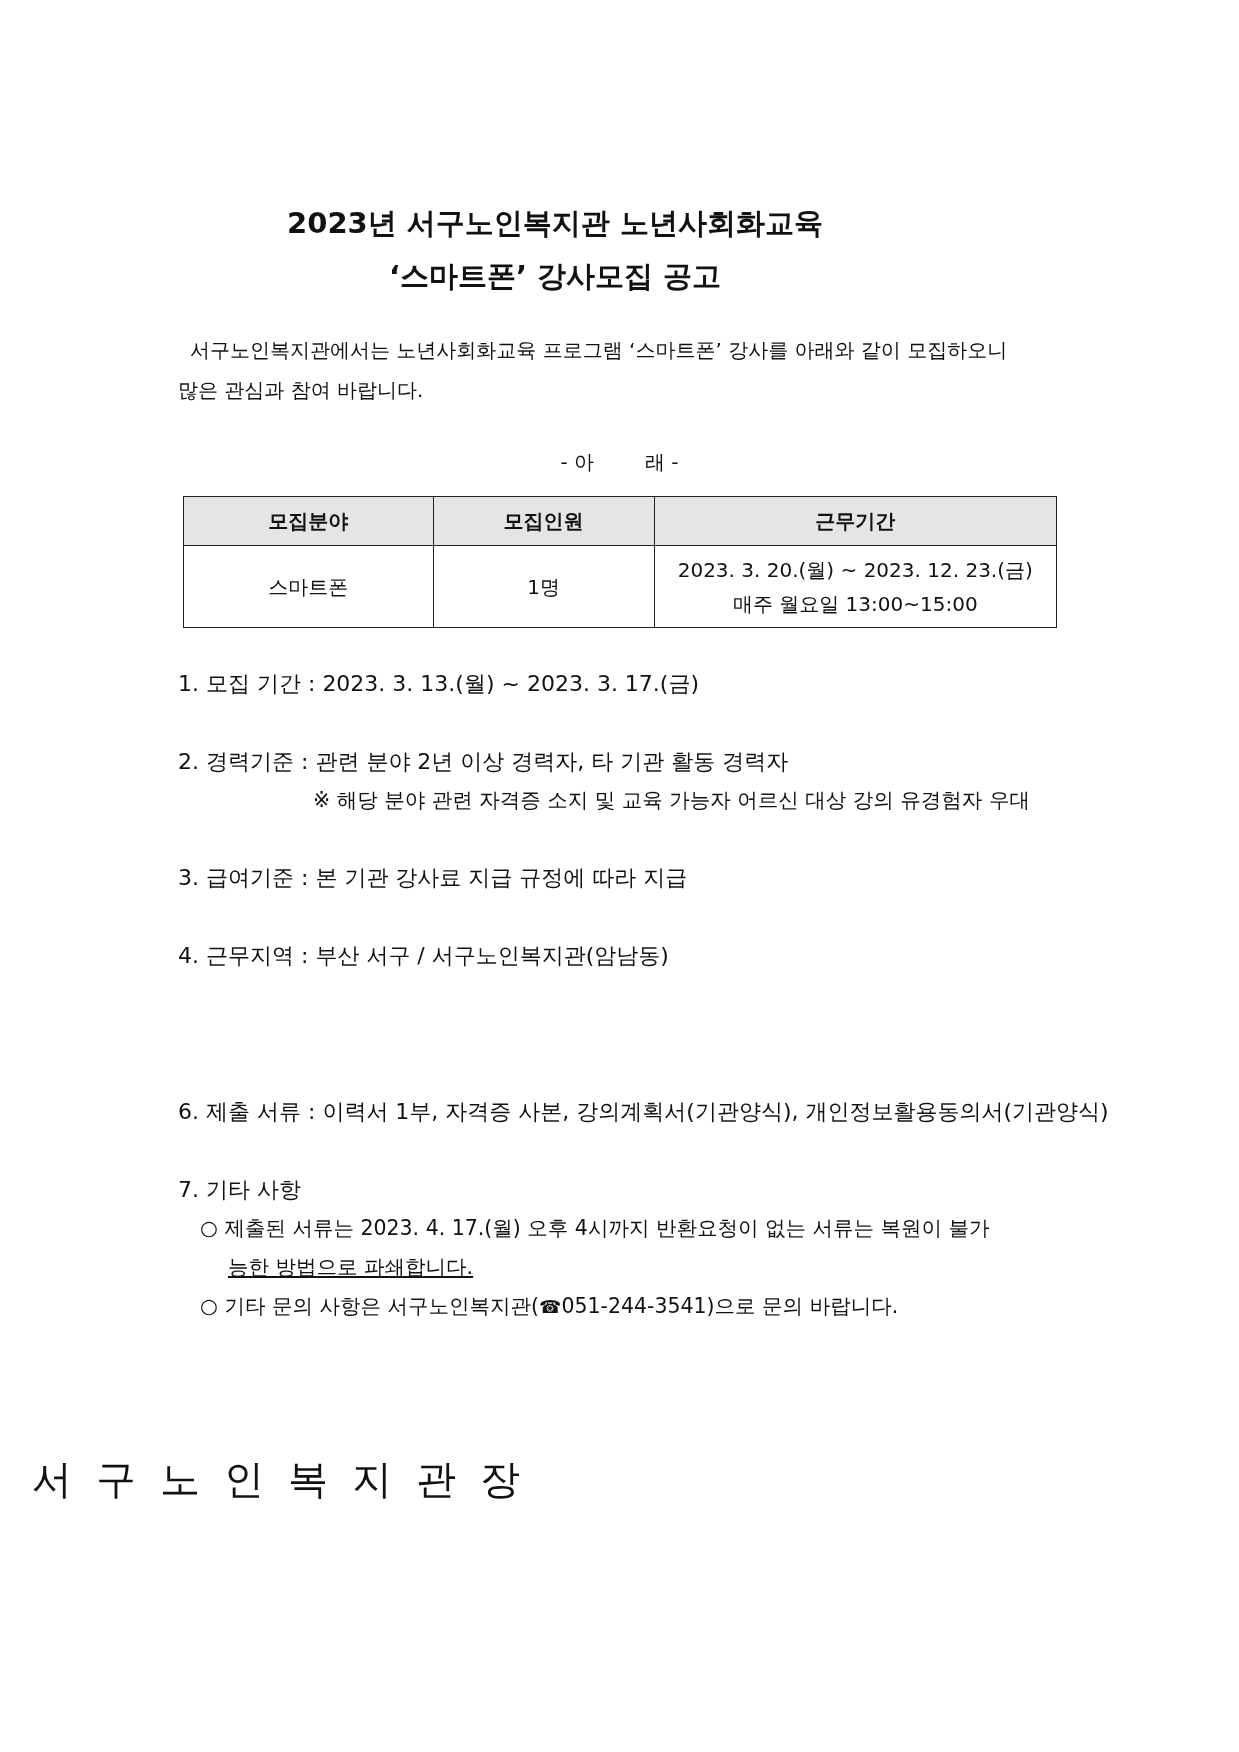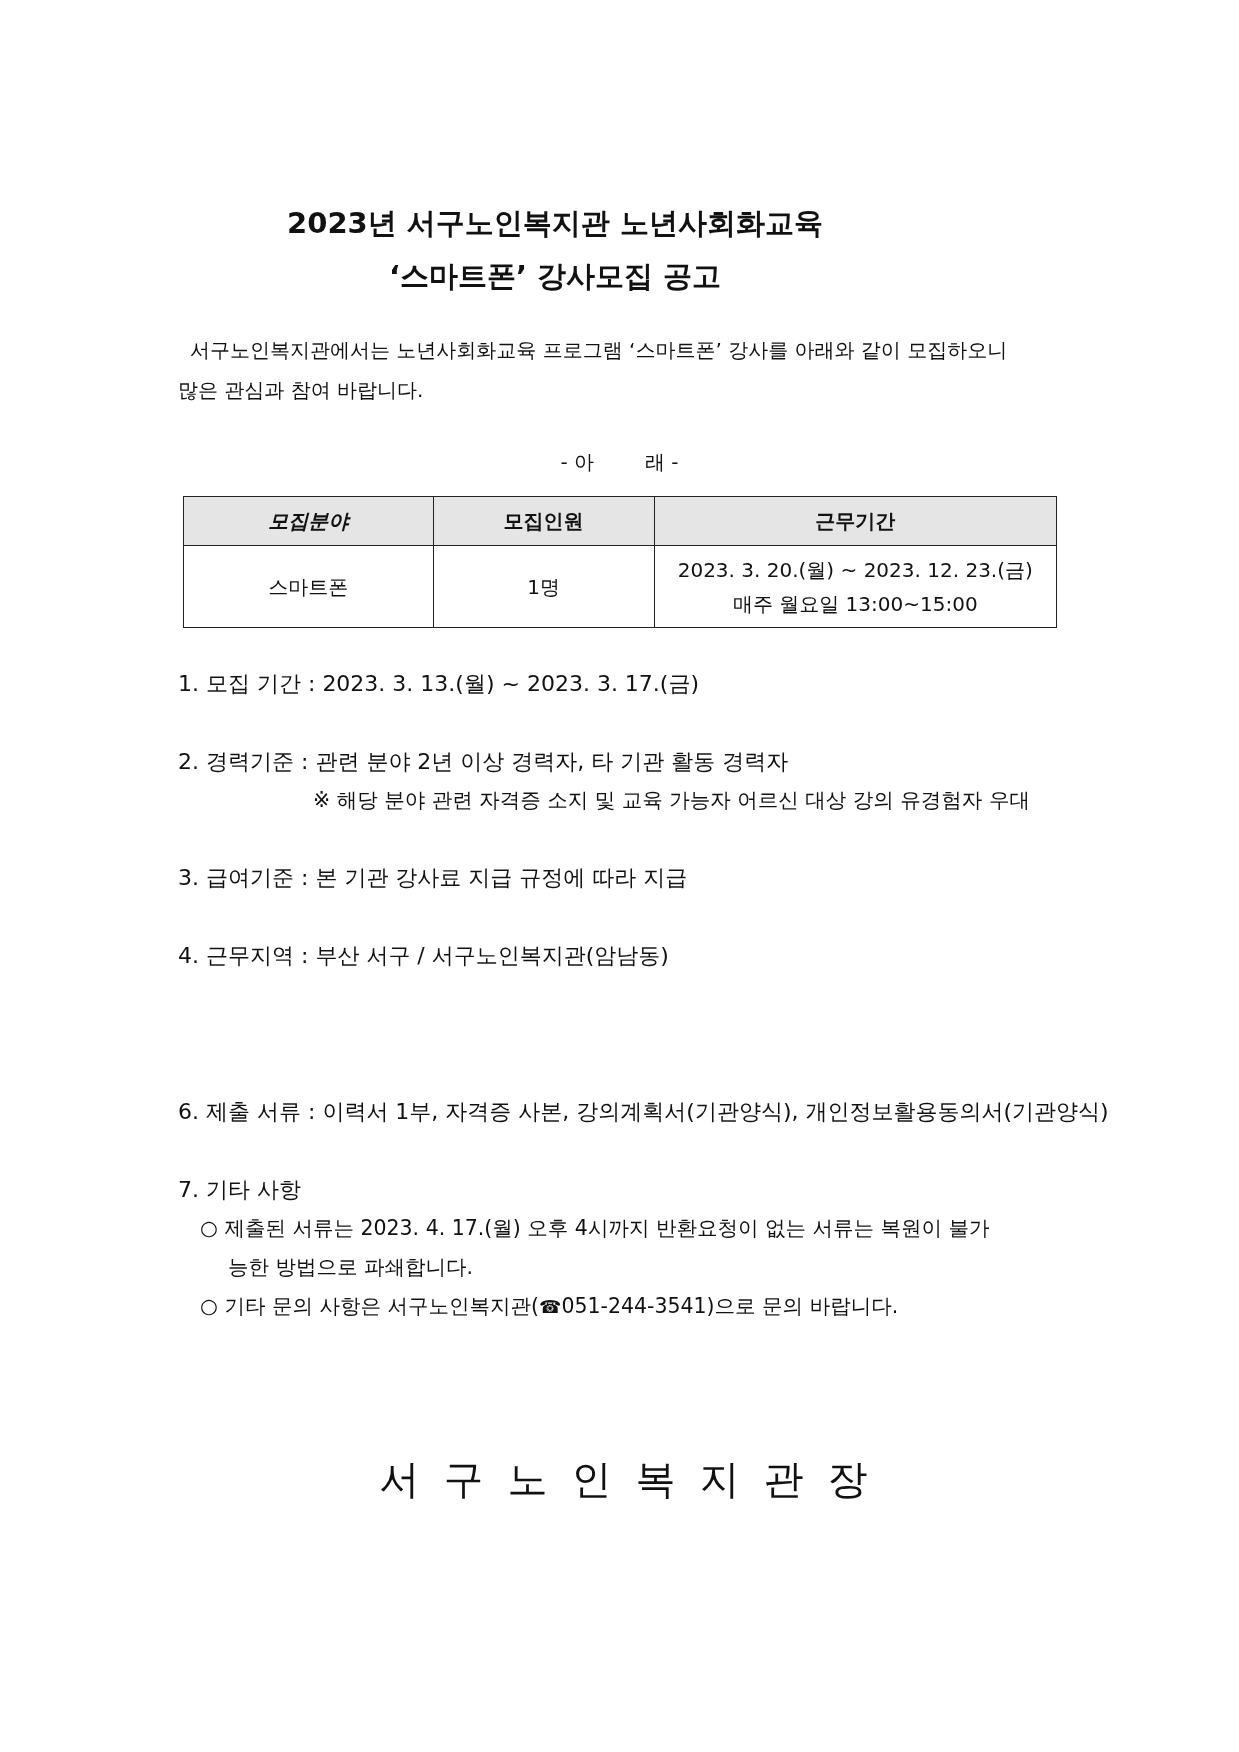--- a/index.html
+++ b/index.html
@@ -29,31 +29,31 @@
       position: absolute; left: 183px; top: 496px; width: 874px;
       border-collapse: collapse; font-size: 20px;
     }
     table.info th, table.info td {
       border: 1.5px solid #222; text-align: center; padding: 0;
     }
     table.info th {
       background: #e5e5e5; height: 48px; font-weight: bold; font-size: 20px;
     }
     table.info td { height: 81px; line-height: 34px; }
-    .col1 { width: 250px; font-style: italic; }
+    .col1 { width: 250px; }
     .col2 { width: 221px; }
     .col3 { width: 403px; }
     .item {
       position: absolute; left: 178px; font-size: 22px; white-space: nowrap;
     }
     .sub {
       position: absolute; font-size: 20.5px; white-space: nowrap;
     }
     .sign {
-      position: absolute; top: 1452px; left: 0; width: 1239px; text-align: center;
+      position: absolute; top: 1452px; left: 0; width: 1239px; 
       font-size: 40px; letter-spacing: 24px; padding-left: 32px; box-sizing: border-box;
     }
     .phone { font-size: 18px; }
   </style>
 </head>
 <body>
 
 <div class="page">
   <div class="title l1">2023년 서구노인복지관 노년사회화교육</div>
   <div class="title l2">‘스마트폰’ 강사모집 공고</div>
@@ -87,19 +87,19 @@
 
   <div class="item" style="top:669px;">1. 모집 기간 : 2023. 3. 13.(월) ~ 2023. 3. 17.(금)</div>
   <div class="item" style="top:747px;">2. 경력기준 : 관련 분야 2년 이상 경력자, 타 기관 활동 경력자</div>
   <div class="sub" style="top:786px; left:313px;">※ 해당 분야 관련 자격증 소지 및 교육 가능자 어르신 대상 강의 유경험자 우대</div>
   <div class="item" style="top:863px;">3. 급여기준 : 본 기관 강사료 지급 규정에 따라 지급</div>
   <div class="item" style="top:941px;">4. 근무지역 : 부산 서구 / 서구노인복지관(암남동)</div>
   <div class="item" style="top:1097px;text-align:center;">6. 제출 서류 : 이력서 1부, 자격증 사본, 강의계획서(기관양식), 개인정보활용동의서(기관양식)</div>
   <div class="item" style="top:1175px;">7. 기타 사항</div>
 
   <div class="sub" style="top:1214px; left:200px;">○ 제출된 서류는 2023. 4. 17.(월) 오후 4시까지 반환요청이 없는 서류는 복원이 불가</div>
-  <div class="sub" style="top:1253px; left:228px;">능한 방법으로 파쇄합니다.</div>
+  <div class="sub" style="top:1253px; left:228px;text-decoration:underline;">능한 방법으로 파쇄합니다.</div>
   <div class="sub" style="top:1292px; left:200px;">
     <span>○ 기타 문의 사항은 서구노인복지관(</span><span class="phone">☎</span><span>051-244-3541)으로 문의 바랍니다.</span>
   </div>
 
   <div class="sign">서구노인복지관장</div>
 </div>
 
 </body></html>

